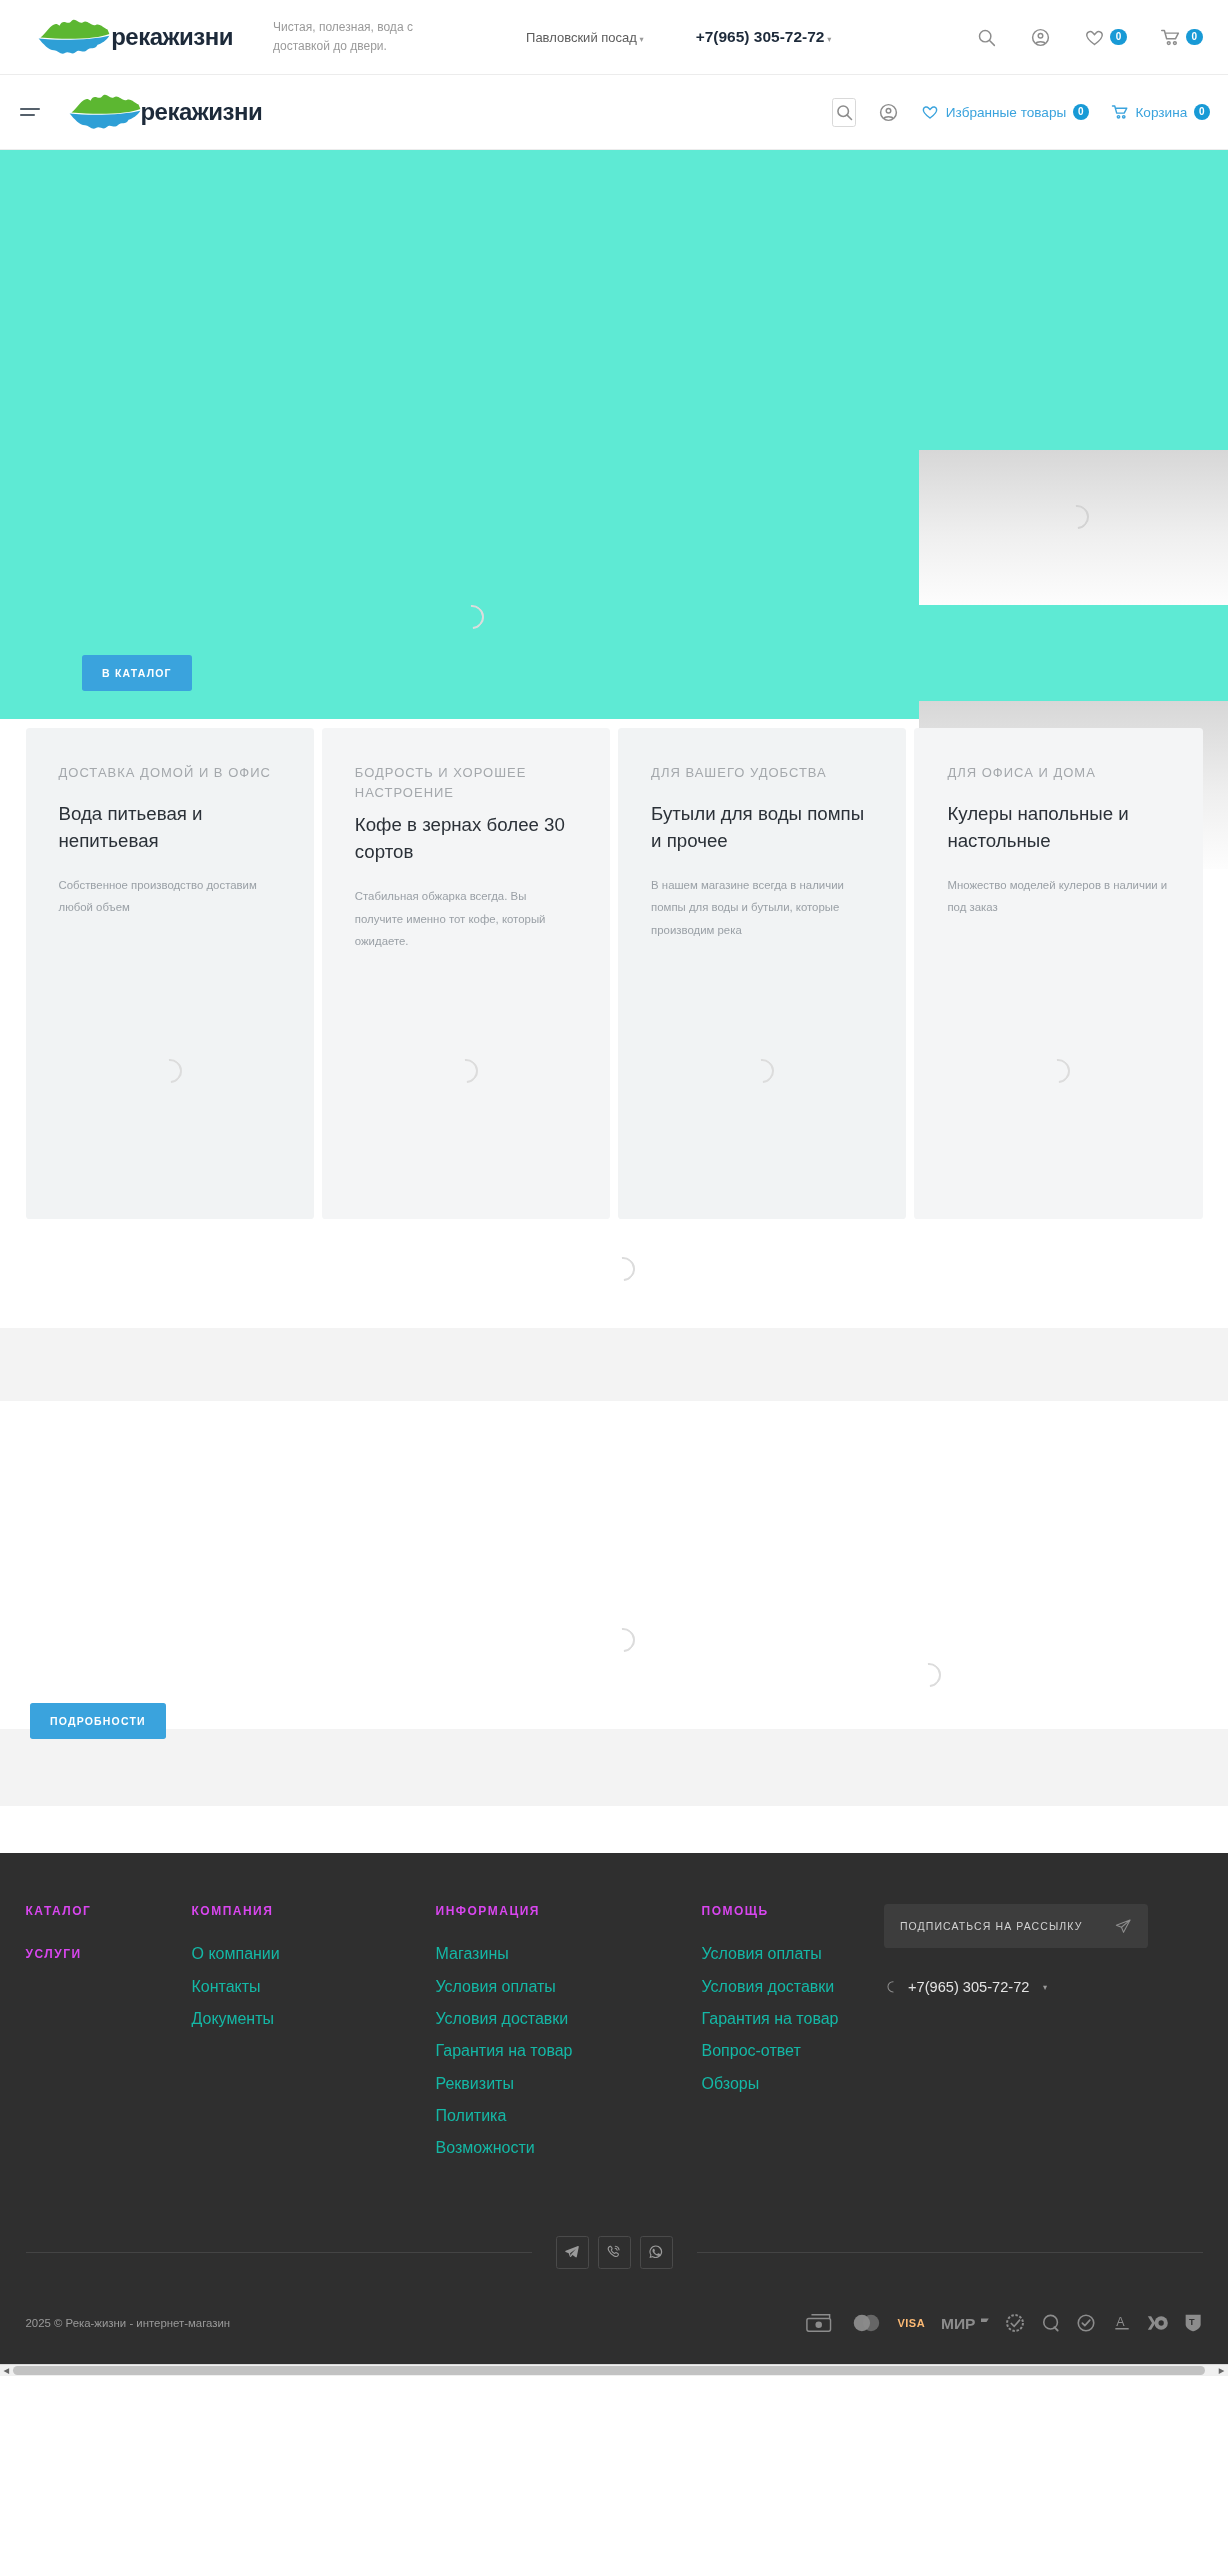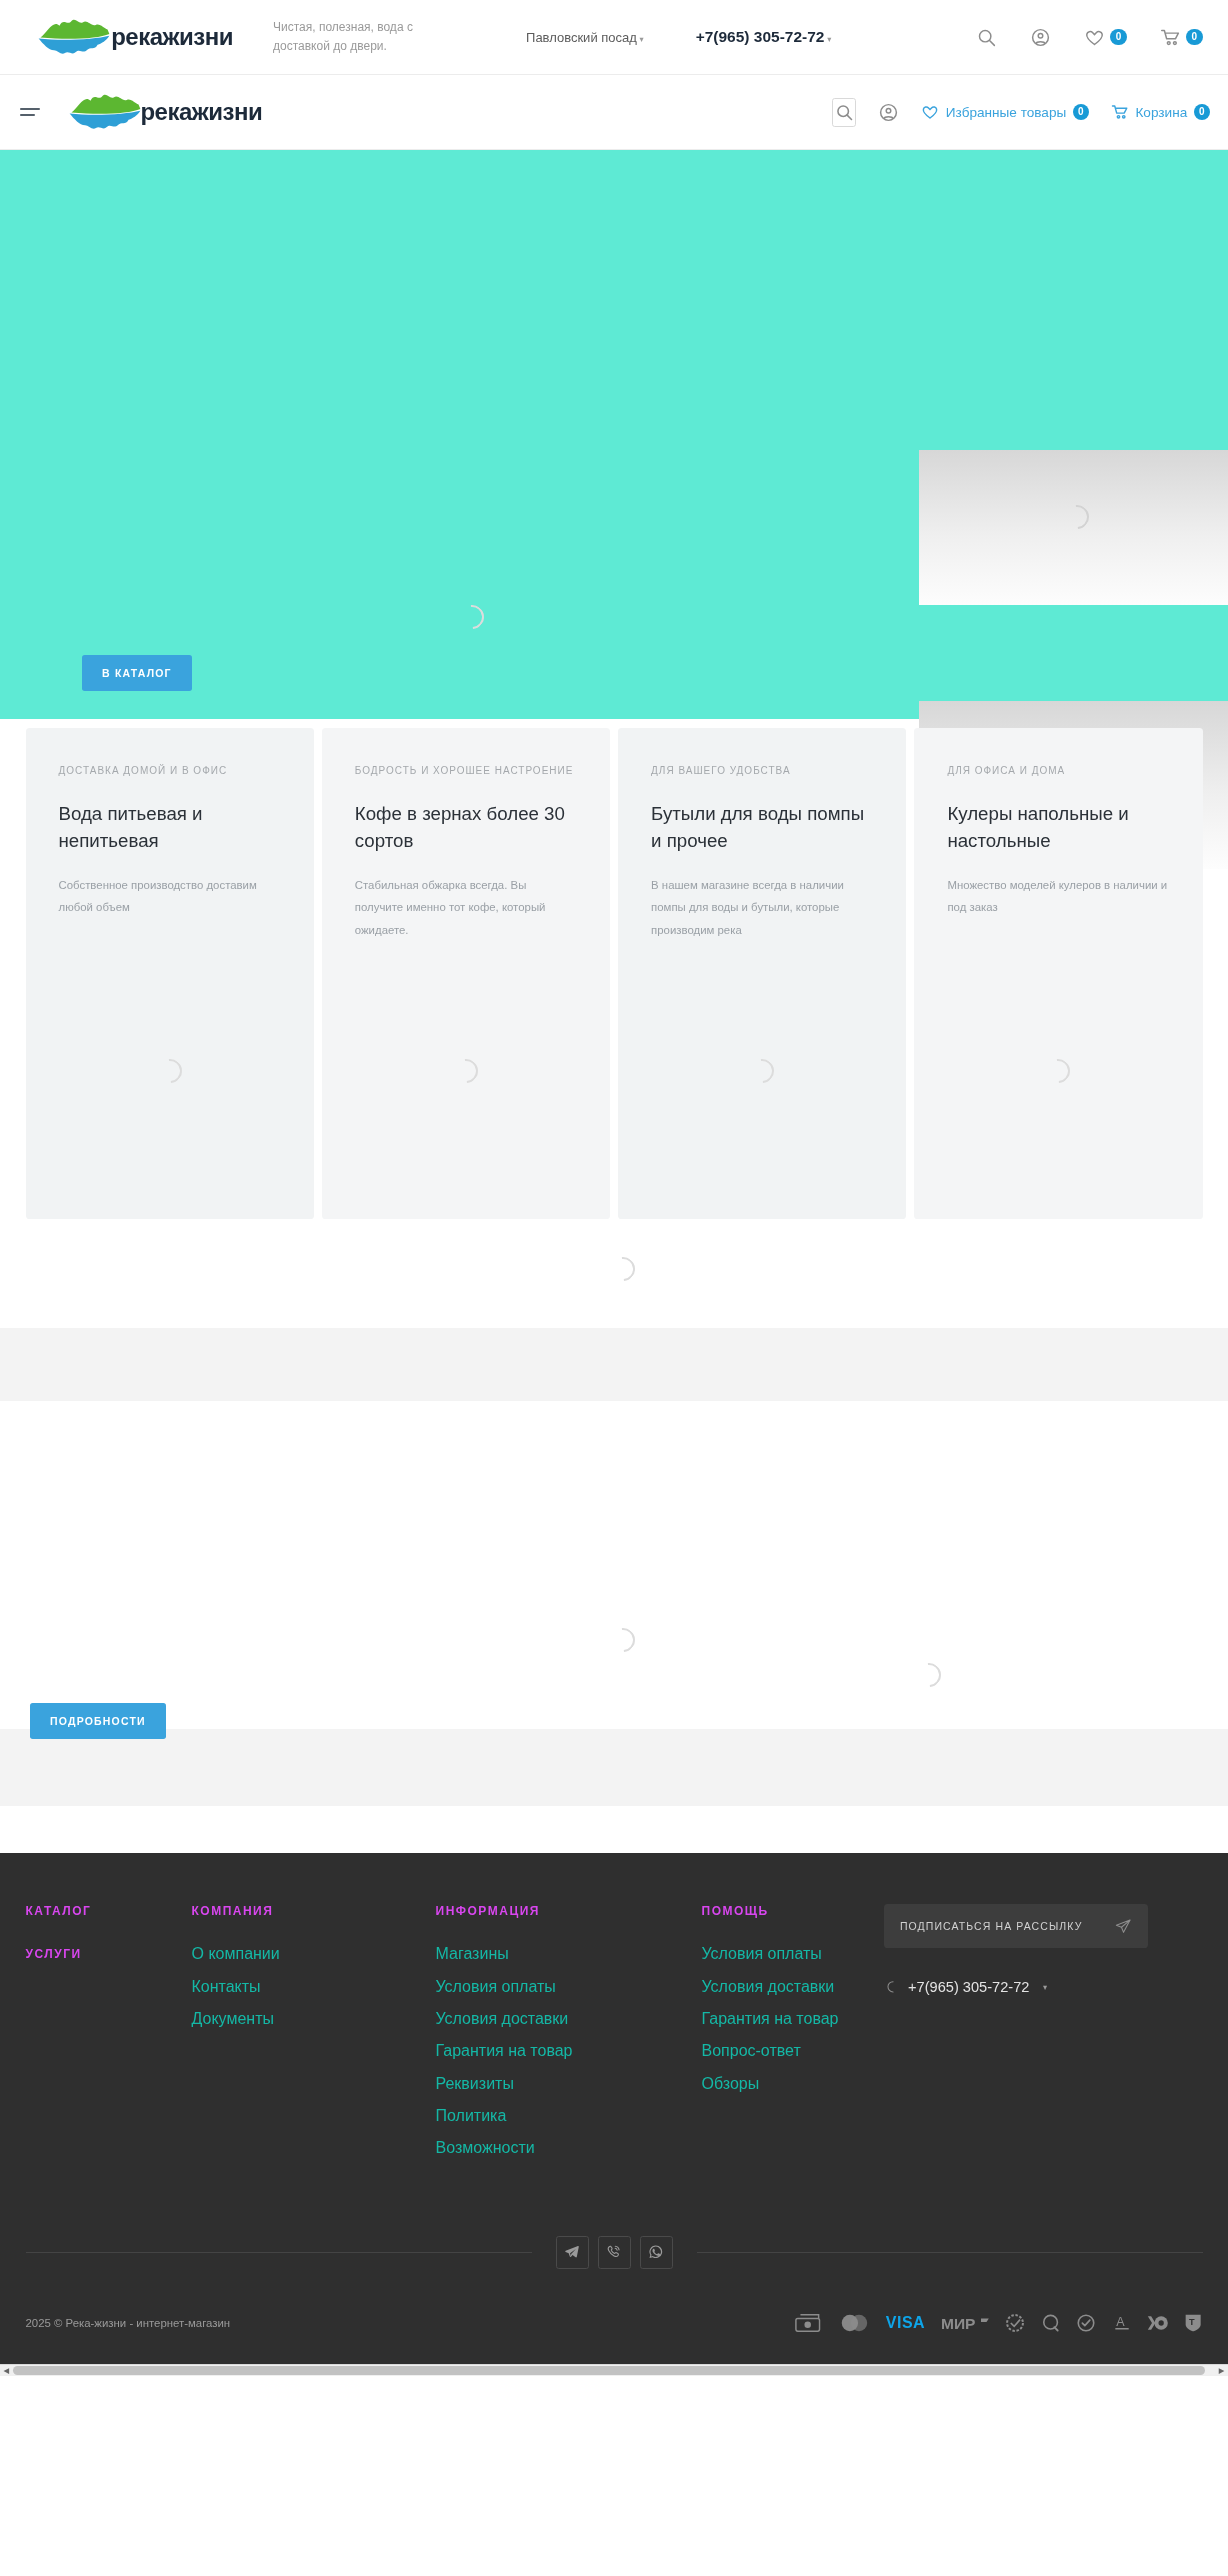--- a/index.html
+++ b/index.html
@@ -146,21 +146,21 @@
     flex: 1 1 0;
     background: #f1f3f4;
     border-radius: 3.6px;
     padding: 35px 33px 0 33px;
     height: 491px;
     position: relative;
     overflow: hidden;
   }
   .card.alt { background: #f4f5f6; }
   .card-kicker {
-    font-size: 10px;
+    font-size: 13px;
     letter-spacing: 1px;
     color: #a4a8ac;
     text-transform: uppercase;
     line-height: 1.55;
     min-height: 29px;
   }
   .card-title {
     margin-top: 9px;
     font-size: 18.7px;
     color: #2b3138;
@@ -260,21 +260,21 @@
 
   .footer-bottom {
     margin-top: 44px;
     padding-bottom: 31px;
     display: flex; align-items: center;
   }
   .copyright { font-size: 11.4px; color: #9a9a9a; }
   .pays { margin-left: auto; display: flex; align-items: center; gap: 15.5px; }
   .pay { height: 20px; display: flex; align-items: center; color: #8c8c8c; }
   .pay svg { height: 20px; display: block; }
-  .pay-txt { font-size: 16px; font-weight: 700; color: #0ea5e9; letter-spacing: 0.5px; }
+  .pay-txt { font-size: 11px; font-weight: 700; color: #fdba74; letter-spacing: 0.5px; }
 
   
   .hscroll {
     height: 12.7px; background: #f0f0f0; border-top: 0.9px solid #d8d8d8;
     display: flex; align-items: center; position: relative;
   }
   .hscroll .arrow { width: 12.7px; text-align: center; font-size: 7.3px; color: #666; }
   .hscroll .thumb {
     position: absolute; left: 12.7px; top: 1.8px; height: 9px; width: 1192px;
     background: #c2c2c2; border-radius: 4.5px;

